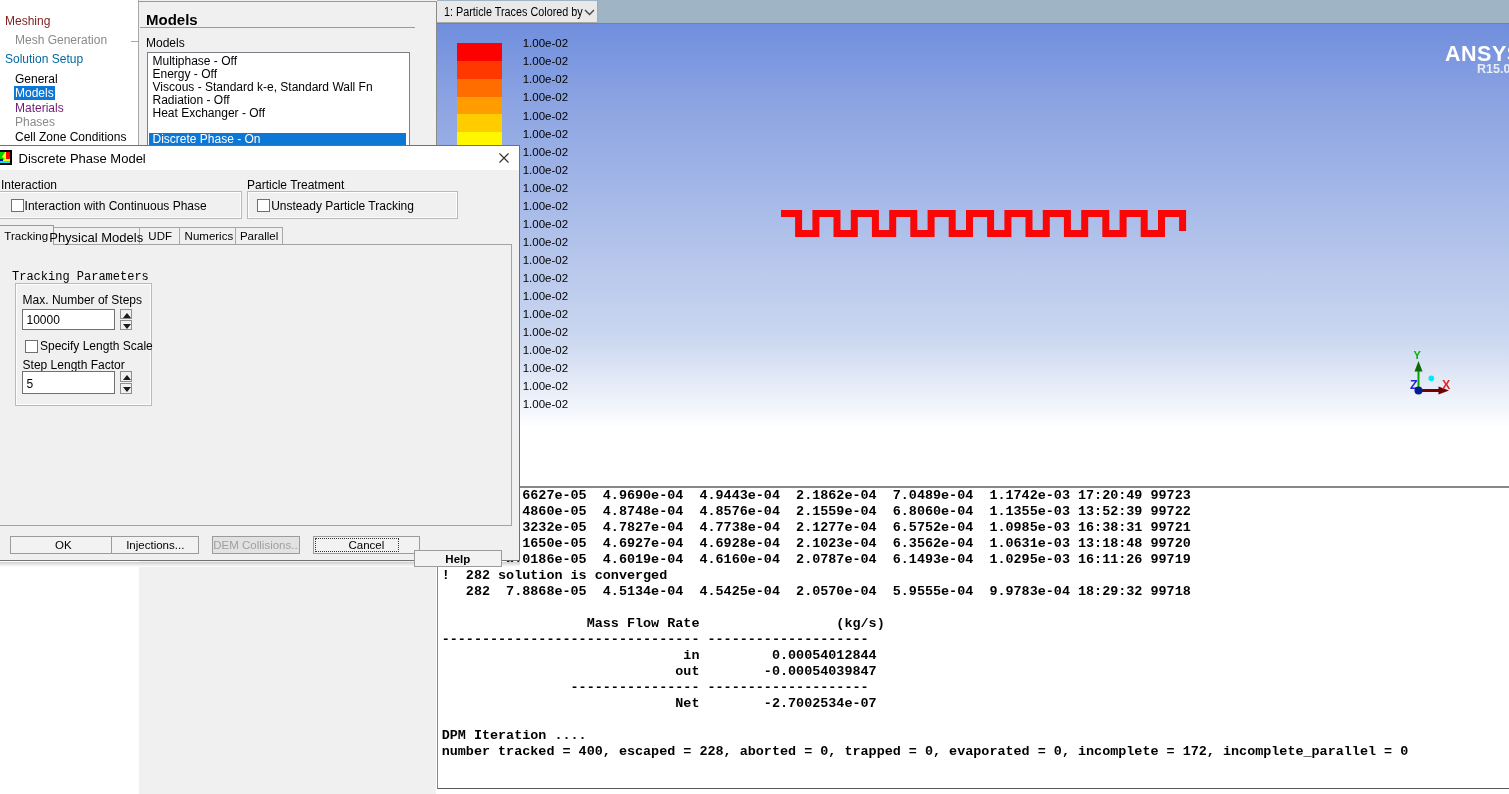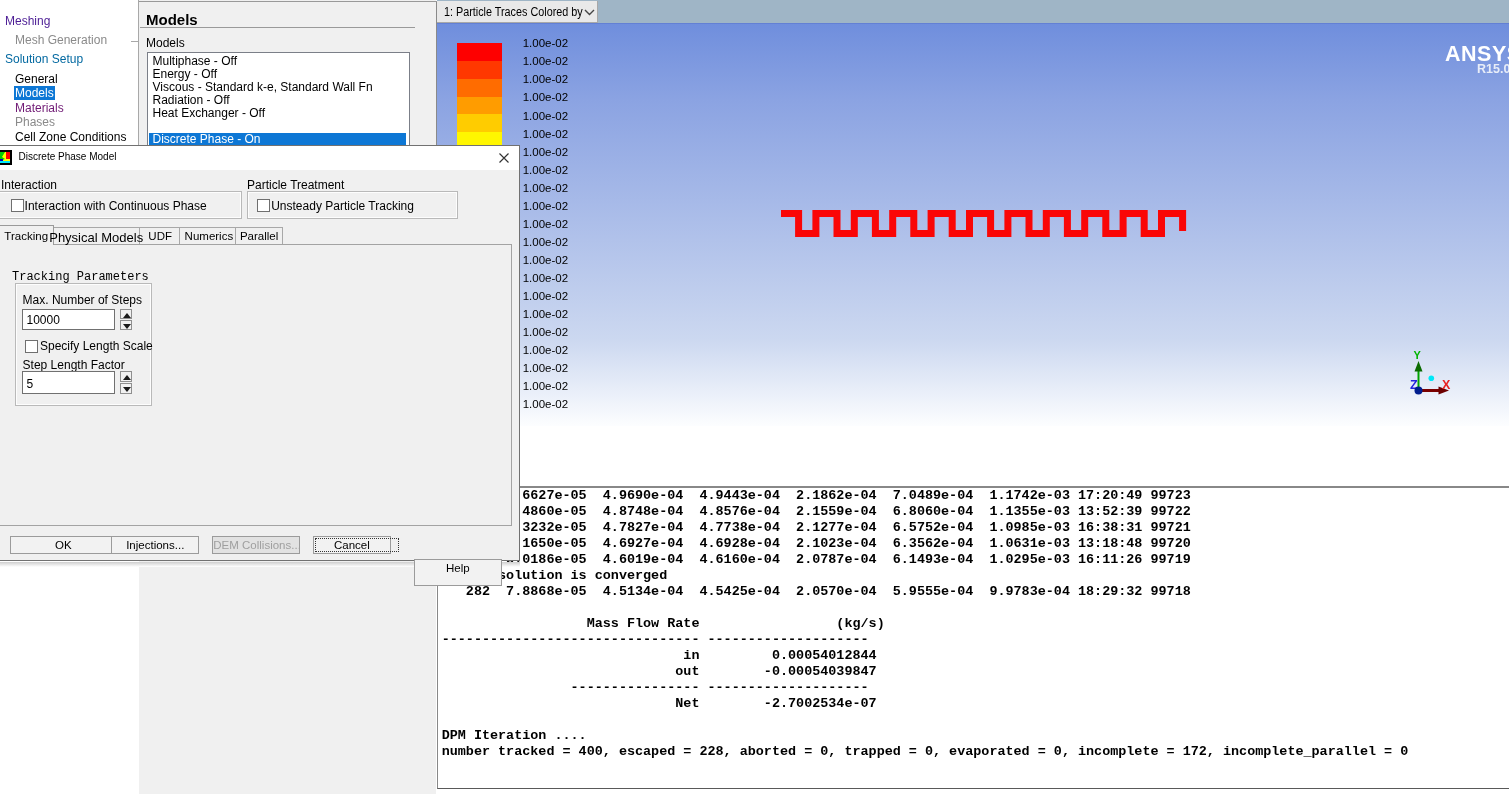--- a/index.html
+++ b/index.html
@@ -8,21 +8,21 @@
 .t12{font-size:12px;line-height:14px;white-space:nowrap;color:#000;}
 .cb{position:absolute;width:11px;height:11px;background:#fff;border:1px solid #6f6f6f;}
 .inp{position:absolute;background:#fff;border:1px solid #707070;}
 .btn{position:absolute;background:#f2f2f2;border:1px solid #9b9b9b;text-align:center;
   font-size:11.5px;color:#000;white-space:nowrap;overflow:hidden;}
 .gbox{position:absolute;border:1px solid #b9b9b9;box-shadow:inset 0 0 0 1px #fdfdfd;}
 .spin{position:absolute;background:#f1f1f1;border:1px solid #8f8f8f;}
 .spin svg{position:absolute;left:1px;top:2px;}
 </style></head><body>
 <div class="abs" style="left:0;top:0;width:138px;height:794px;background:#fff;"></div>
-<div class="abs t12" style="left:5px;top:14px;color:#4c1d95;">Meshing</div>
+<div class="abs t12" style="left:5px;top:14px;color:#7f1d1d;">Meshing</div>
 <div class="abs t12" style="left:15px;top:33px;color:#8a8a8a;">Mesh Generation</div>
 <div class="abs t12" style="left:5px;top:52px;color:#0369a1;">Solution Setup</div>
 <div class="abs t12" style="left:15px;top:72px;color:#000;">General</div>
 <div class="abs t12" style="left:14px;top:85.5px;background:#0d77d5;color:#fff;padding:0 1px;">Models</div>
 <div class="abs t12" style="left:15px;top:101px;color:#701a75;">Materials</div>
 <div class="abs t12" style="left:15px;top:114.5px;color:#8a8a8a;">Phases</div>
 <div class="abs t12" style="left:15px;top:130px;color:#000;">Cell Zone Conditions</div>
 <div class="abs" style="left:138px;top:0;width:1px;height:146px;background:#a8a8a8;"></div>
 <div class="abs" style="left:140.5px;top:561px;width:1.2px;height:233px;background:#9a9a9a;"></div>
 <div class="abs" style="left:131px;top:41px;width:7px;height:1px;background:#a8a8a8;"></div>
@@ -114,21 +114,21 @@
 <div class="abs" style="left:-8px;top:145.3px;width:527.5px;height:416.2px;background:#f0f0f0;border:1px solid #717171;box-sizing:border-box;z-index:10;">
 <div class="abs" style="left:0;top:0;width:525.5px;height:24.2px;background:#fff;"></div>
 <svg class="abs" style="left:4px;top:3.7px;" width="15" height="15">
 <rect x="0" y="0" width="15" height="15" fill="#000"></rect>
 <rect x="2" y="2" width="11" height="9" fill="#ffff00"></rect>
 <polygon points="2,2 8,2 5,7 8,9 2,11" fill="#00d000"></polygon>
 <rect x="9" y="2" width="4" height="7" fill="#ff0000"></rect>
 <rect x="2" y="11" width="11" height="2" fill="#00eaff"></rect>
 <rect x="2" y="9" width="4" height="2" fill="#0000c0"></rect>
 </svg>
-<div class="abs" style="left:25.6px;top:5.2px;font-size:10px;color:#000;">Discrete Phase Model</div>
+<div class="abs" style="left:25.6px;top:5.2px;font-size:13px;color:#000;">Discrete Phase Model</div>
 <svg class="abs" style="left:506.3px;top:6.9px;" width="10" height="10">
       <path d="M0.5 0.5 L9.5 9.5 M9.5 0.5 L0.5 9.5" stroke="#333" stroke-width="1.15"></path>
     </svg>
 <div class="abs t12" style="left:8px;top:32.2px;">Interaction</div>
 <div class="gbox" style="left:0;top:44.7px;width:247.2px;height:26.3px;"></div>
 <div class="cb" style="left:17.5px;top:53.2px;"></div>
 <div class="abs t12" style="left:31.6px;top:53.0px;">Interaction with Continuous Phase</div>
 <div class="abs t12" style="left:254px;top:32.2px;">Particle Treatment</div>
 <div class="gbox" style="left:254px;top:44.7px;width:209.3px;height:26.3px;"></div>
 <div class="cb" style="left:264.4px;top:53.2px;"></div>
@@ -171,16 +171,16 @@
       </svg>
     </div>
 <div class="spin" style="left:126.9px;top:236.6px;width:12.3px;height:11.6px;box-sizing:border-box;">
       <svg width="10" height="7">
         <polygon points="1,1 9,1 5,6" fill="#1a1a1a"></polygon>
       </svg>
     </div>
 <div class="btn" style="left:17.3px;top:390.2px;width:106px;height:17.3px;line-height:16px;box-sizing:border-box;">OK</div>
 <div class="btn" style="left:118.3px;top:390.2px;width:87.9px;height:17.3px;line-height:16px;box-sizing:border-box;">Injections...</div>
 <div class="btn" style="left:219.3px;top:390.2px;width:87.8px;height:17.3px;line-height:16px;box-sizing:border-box;background:#e2e2e2;color:#9f9f9f;">DEM Collisions...</div>
-<div class="btn" style="left:319.9px;top:390.2px;width:78px;height:17.3px;line-height:16px;box-sizing:border-box;">Cancel</div>
+<div class="btn" style="left:319.9px;top:390.2px;width:107px;height:17.3px;line-height:16px;box-sizing:border-box;">Cancel</div>
 <div class="abs" style="left:321.9px;top:392.2px;width:83.9px;height:13.3px;border:1px dotted #333;box-sizing:border-box;"></div>
-<div class="btn" style="left:420.9px;top:413px;width:87.8px;height:27px;line-height:16px;box-sizing:border-box;">Help</div>
+<div class="btn" style="left:420.9px;top:404px;width:87.8px;height:17px;line-height:16px;box-sizing:border-box;font-weight:bold;">Help</div>
 </div>
 <div class="abs" style="left:0;top:561.5px;width:519.5px;height:5px;background:linear-gradient(#cfcfcf,#ffffff);z-index:9;"></div>
 </body></html>

